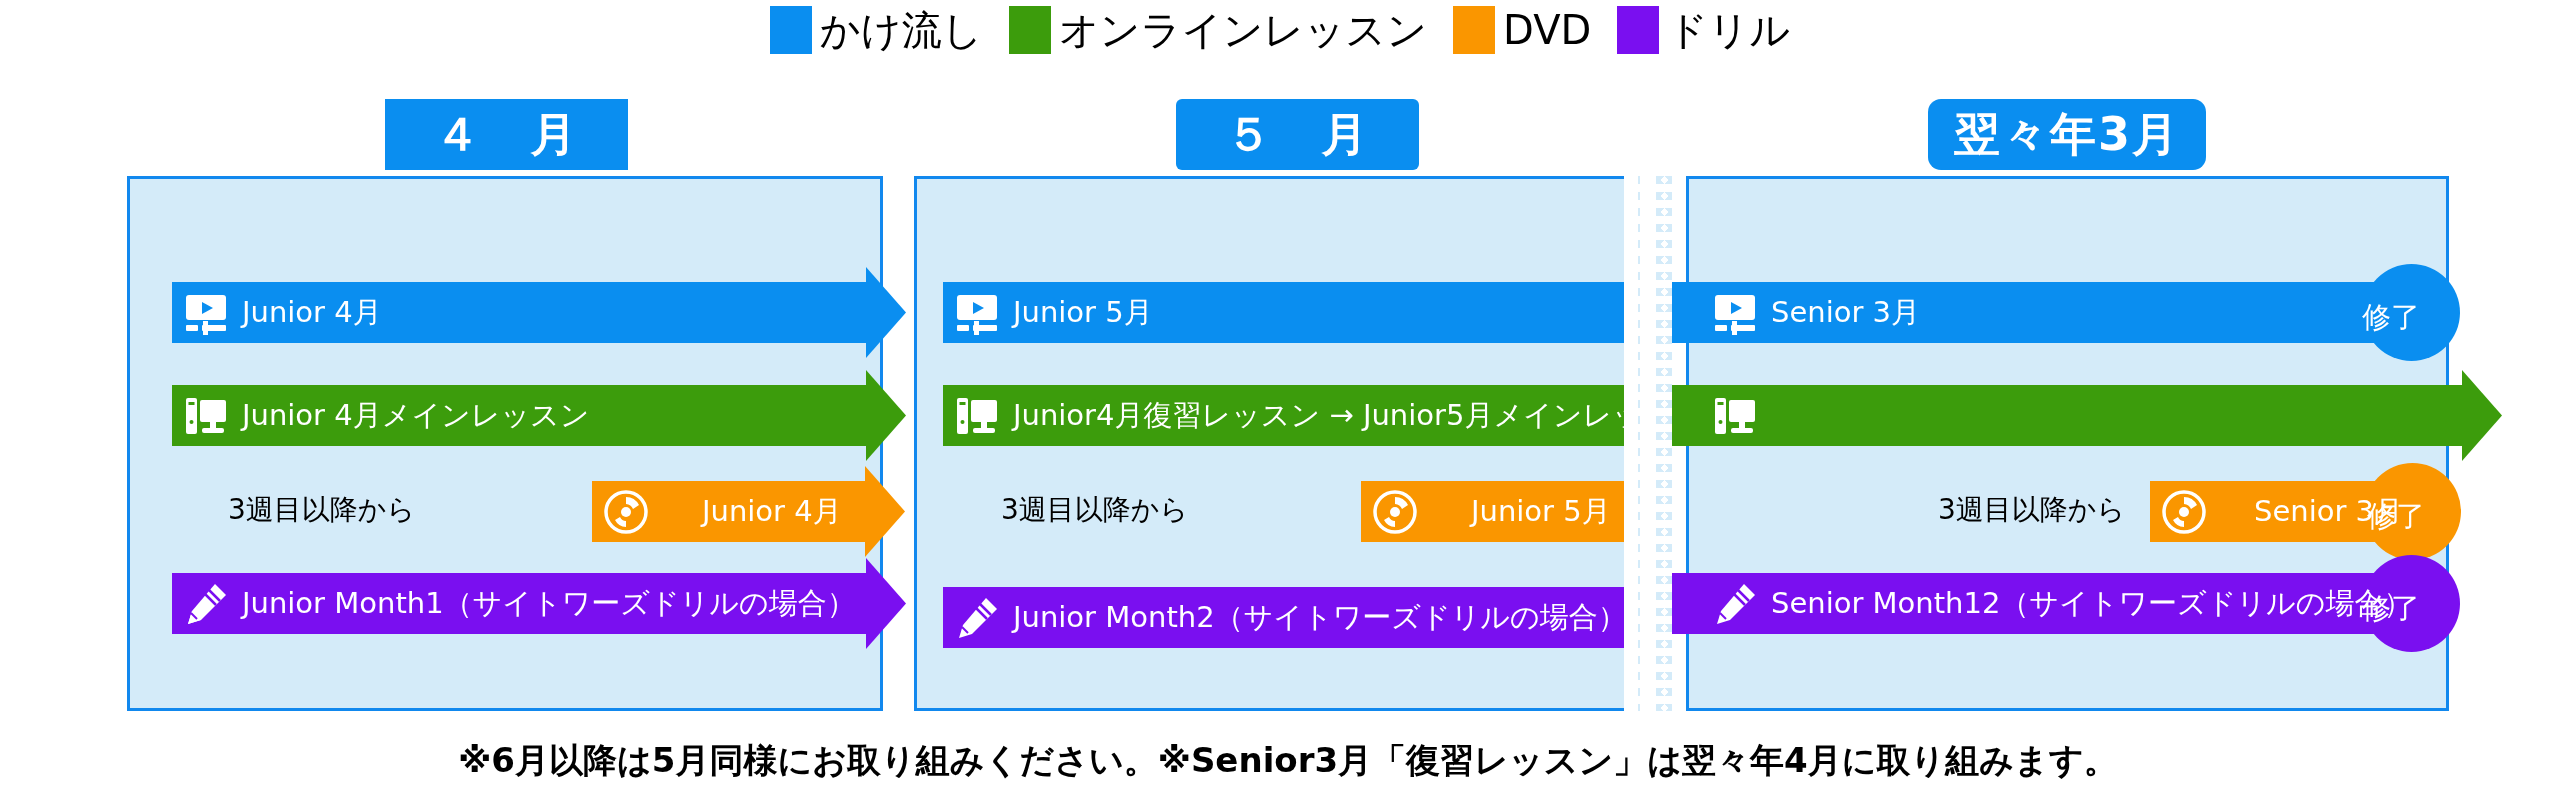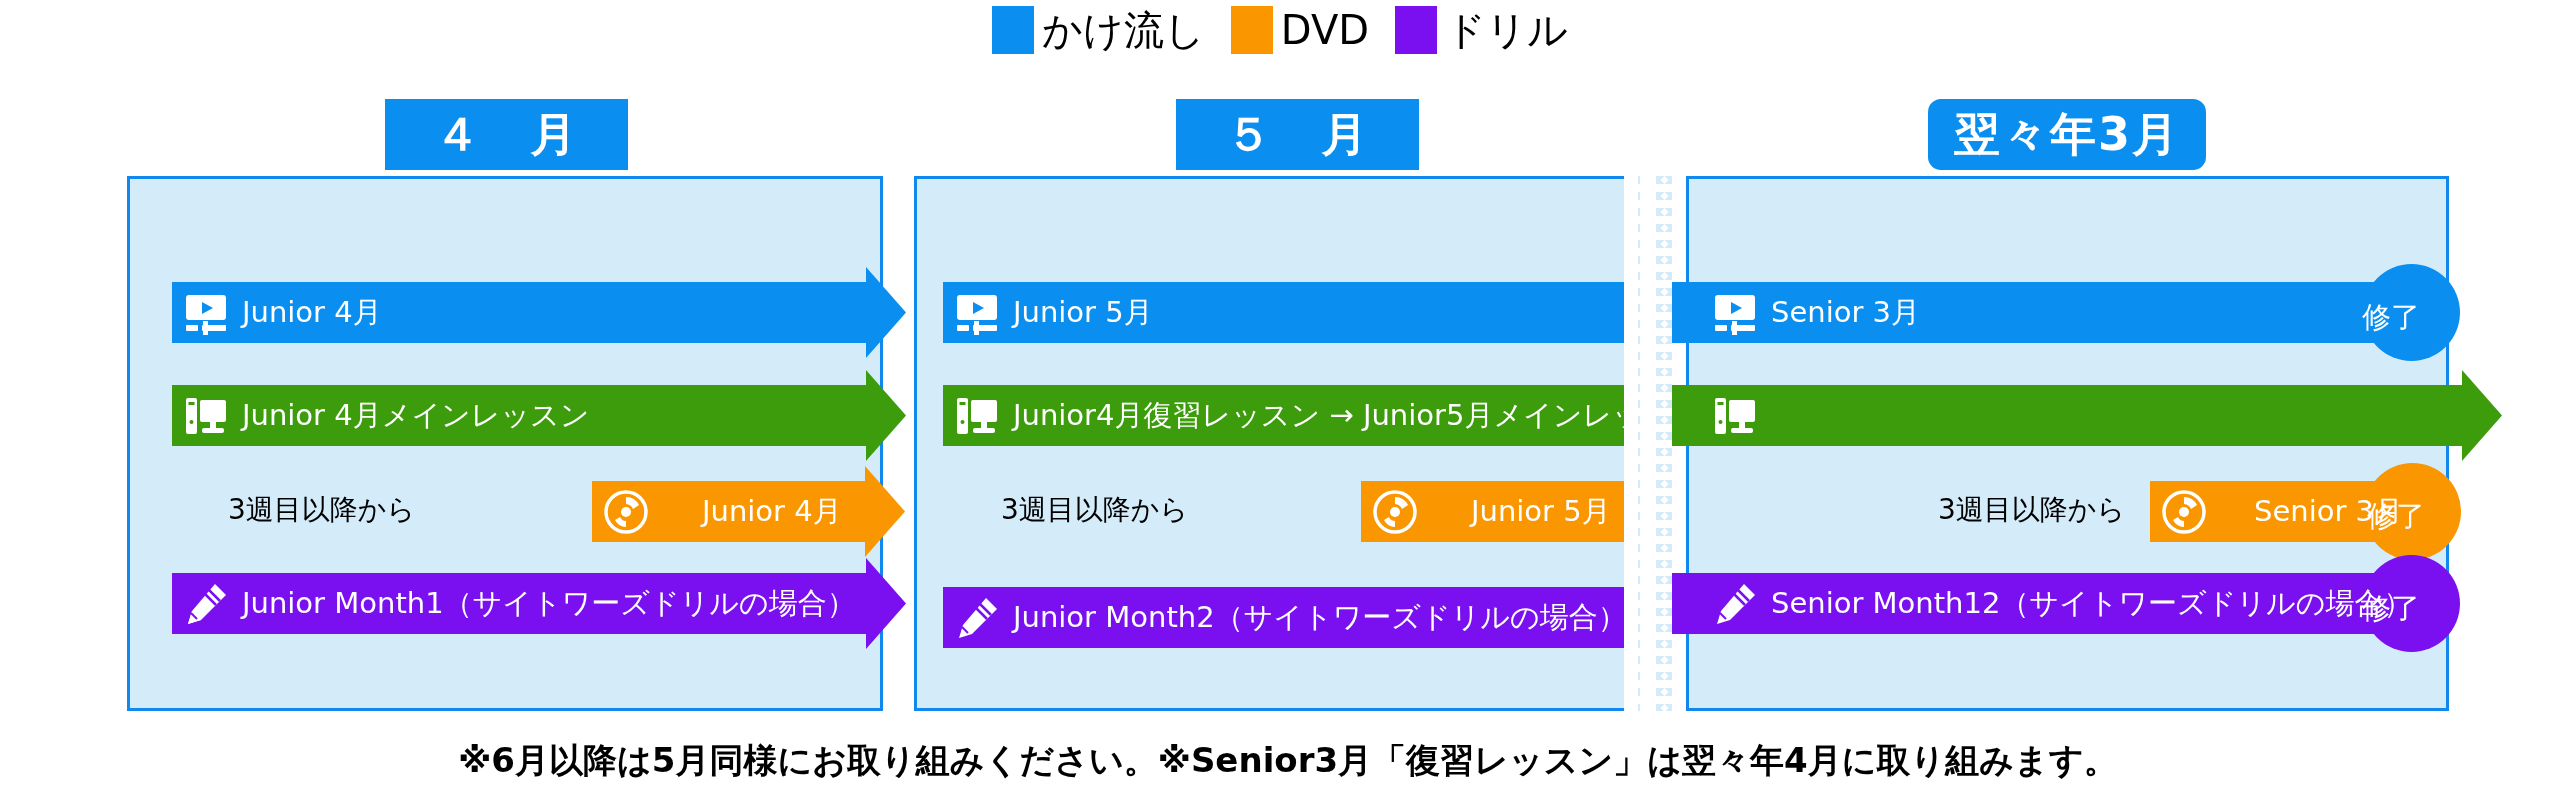--- a/index.html
+++ b/index.html
@@ -113,20 +113,24 @@
 </style>
 </head>
 <body>
 
 <div class="legend">
   <div class="legend-item">
     <span class="legend-swatch" style="background:#0a8ef0"></span>
     <span class="legend-label">かけ流し</span>
   </div>
   <div class="legend-item">
+    <span class="legend-swatch" style="background:#3c9c0c"></span>
+    <span class="legend-label">オンラインレッスン</span>
+  </div>
+  <div class="legend-item">
     <span class="legend-swatch" style="background:#fa9600"></span>
     <span class="legend-label">DVD</span>
   </div>
   <div class="legend-item" style="margin-right:16px">
     <span class="legend-swatch" style="background:#7a0ff0"></span>
     <span class="legend-label">ドリル</span>
   </div>
 </div>
 
 <div class="board">
@@ -197,21 +201,21 @@
             <line x1="27" y1="10" x2="38" y2="21" stroke="#7a0ff0" stroke-width="2.5"></line>
             <line x1="23" y1="14" x2="34" y2="25" stroke="#7a0ff0" stroke-width="2.5"></line>
             <line x1="9" y1="33" x2="15" y2="39" stroke="#7a0ff0" stroke-width="2"></line>
           </svg>
       </span>
       <span class="txt">Junior Month1（サイトワーズドリルの場合）</span>
     </div>
   </div>
 
   <div class="panel" style="left:914px;width:714px;"></div>
-  <div class="month-tag" style="left:1176px;width:243px;">５　月</div>
+  <div class="month-tag" style="left:1176px;width:243px;border-radius:6px;">５　月</div>
 
   <div class="bar arrow" style="left:930px;width:730px;top:183px;">
     <div class="body" style="background:#0a8ef0"></div>
     <div class="tip" style="background:#0a8ef0"></div>
     <div class="content">
       <span class="ico">
         <svg viewBox="0 0 48 48">
             <rect x="4" y="6" width="40" height="25" rx="3" fill="#fff"></rect>
             <polygon points="20,13 20,25 31,19" fill="#0a8ef0"></polygon>
             <rect x="4" y="36" width="12" height="6" rx="1" fill="#fff"></rect>

